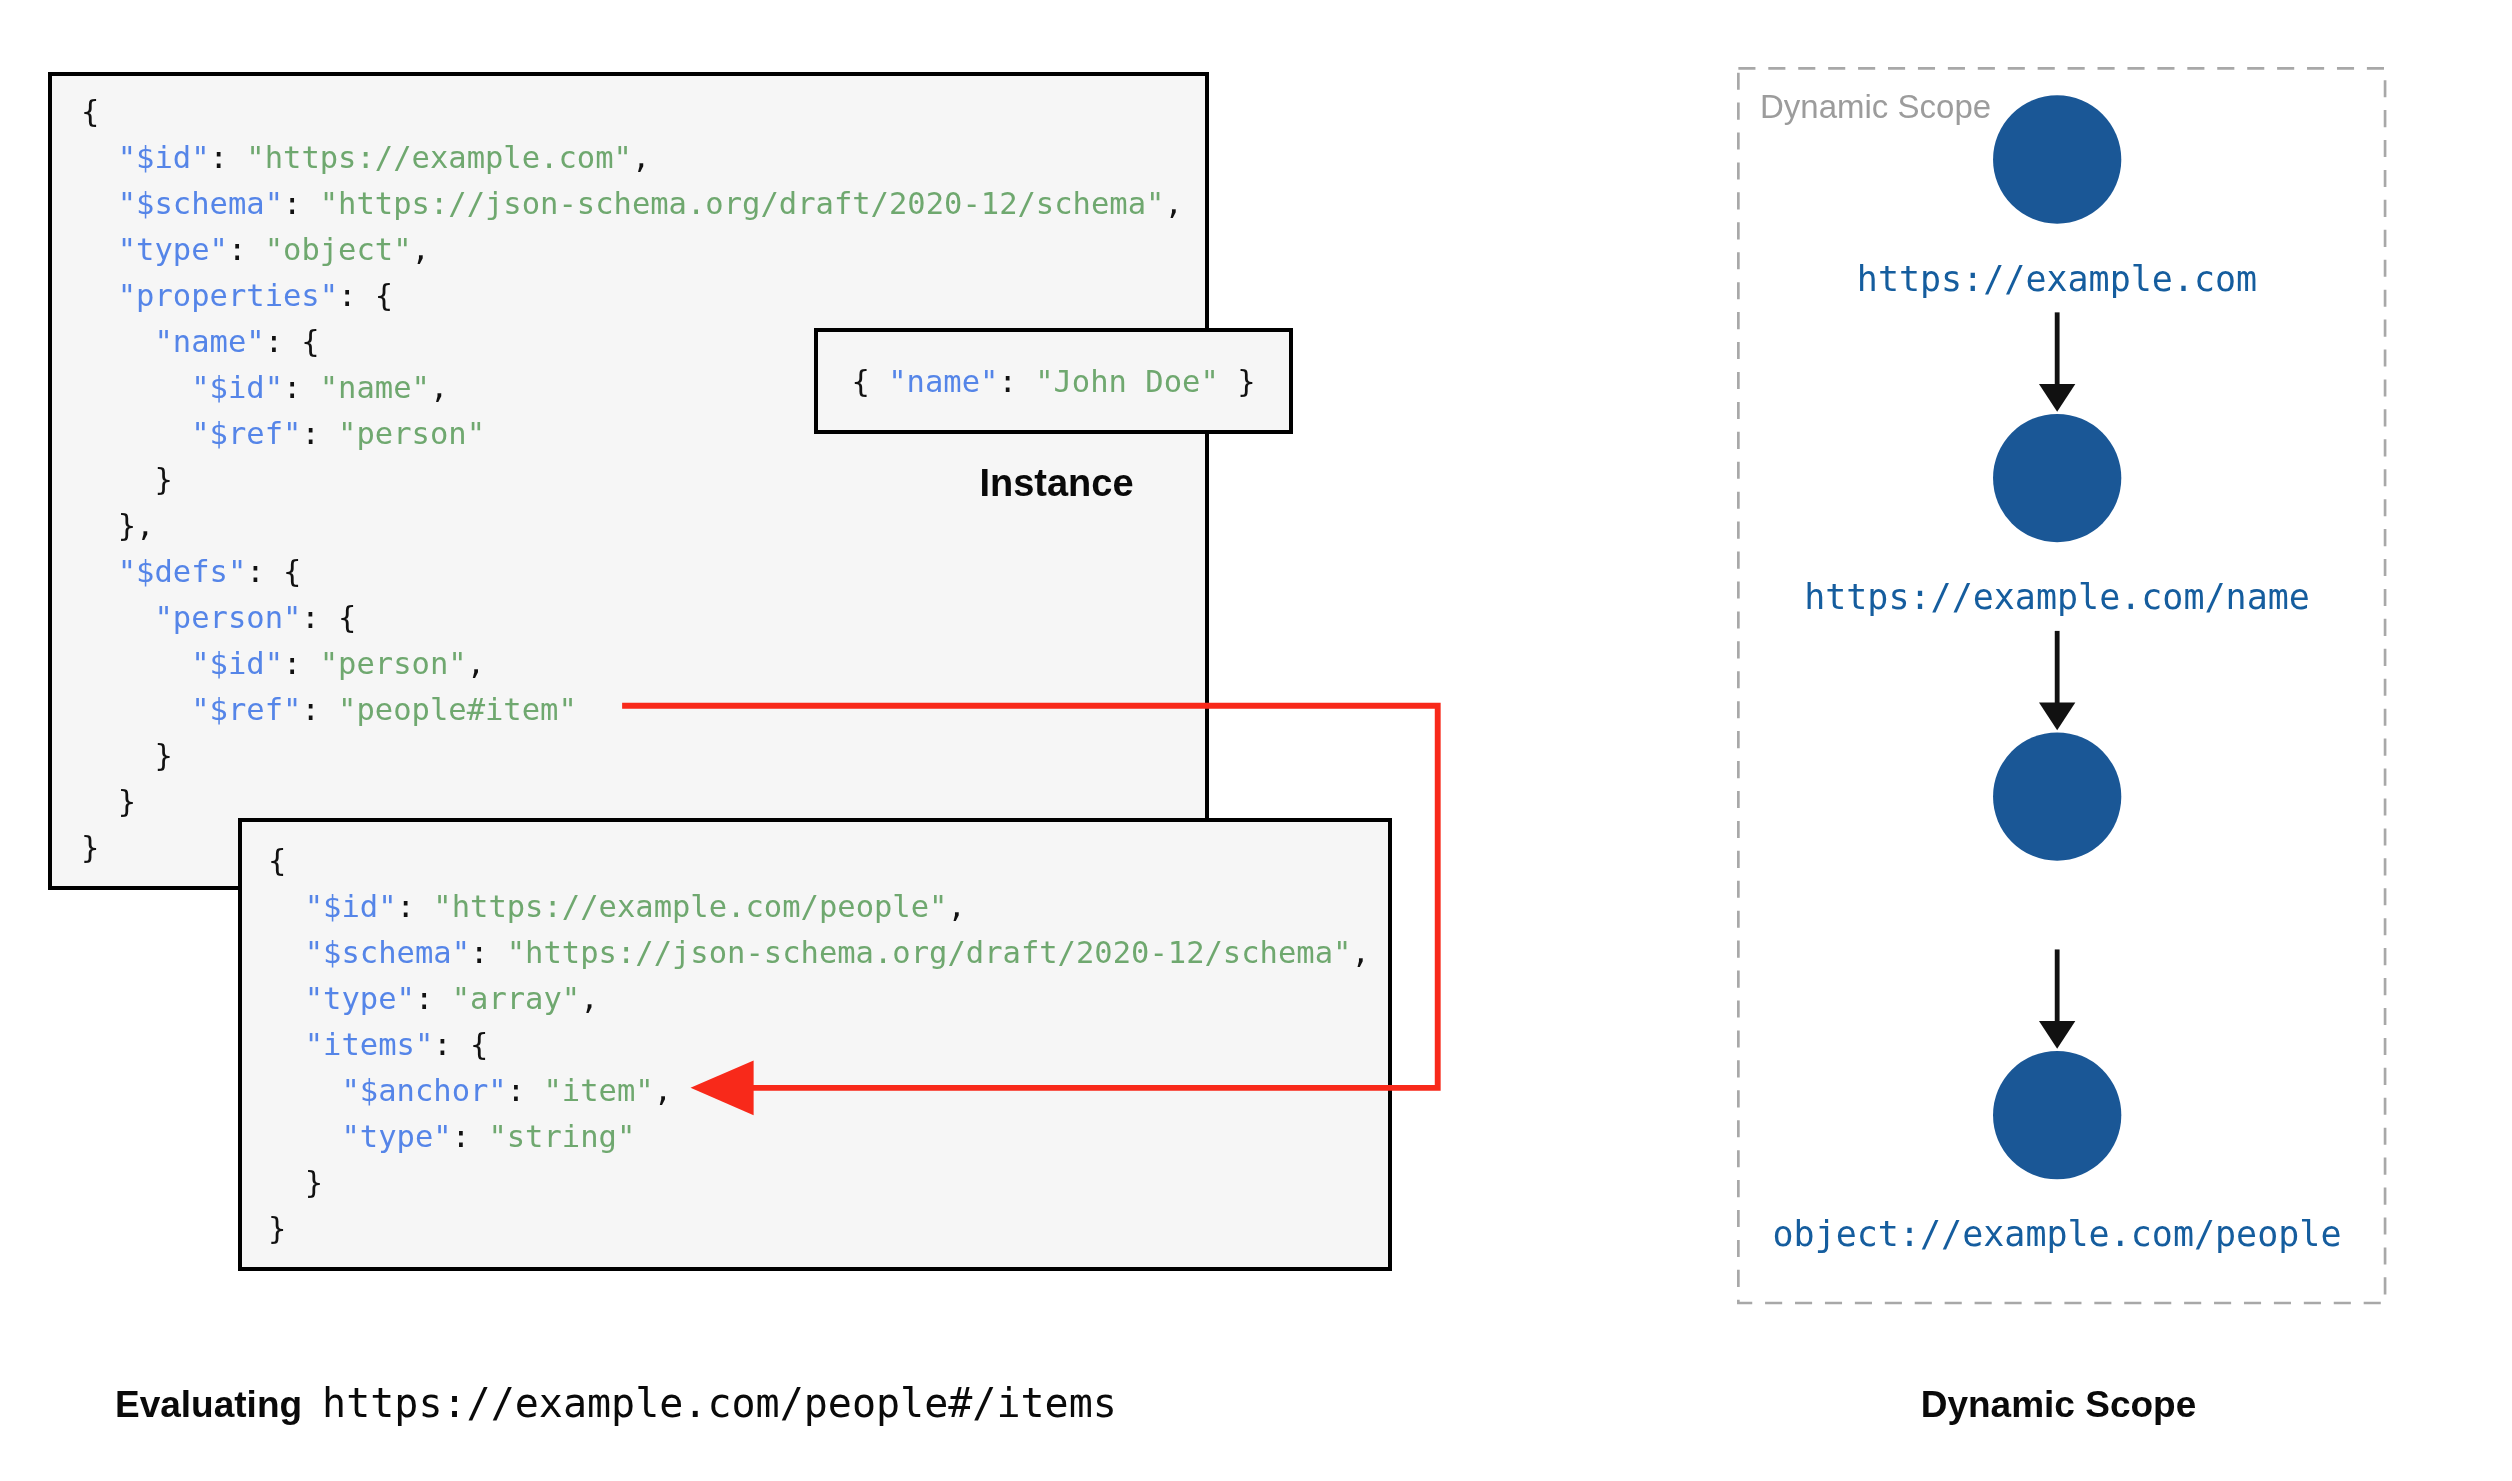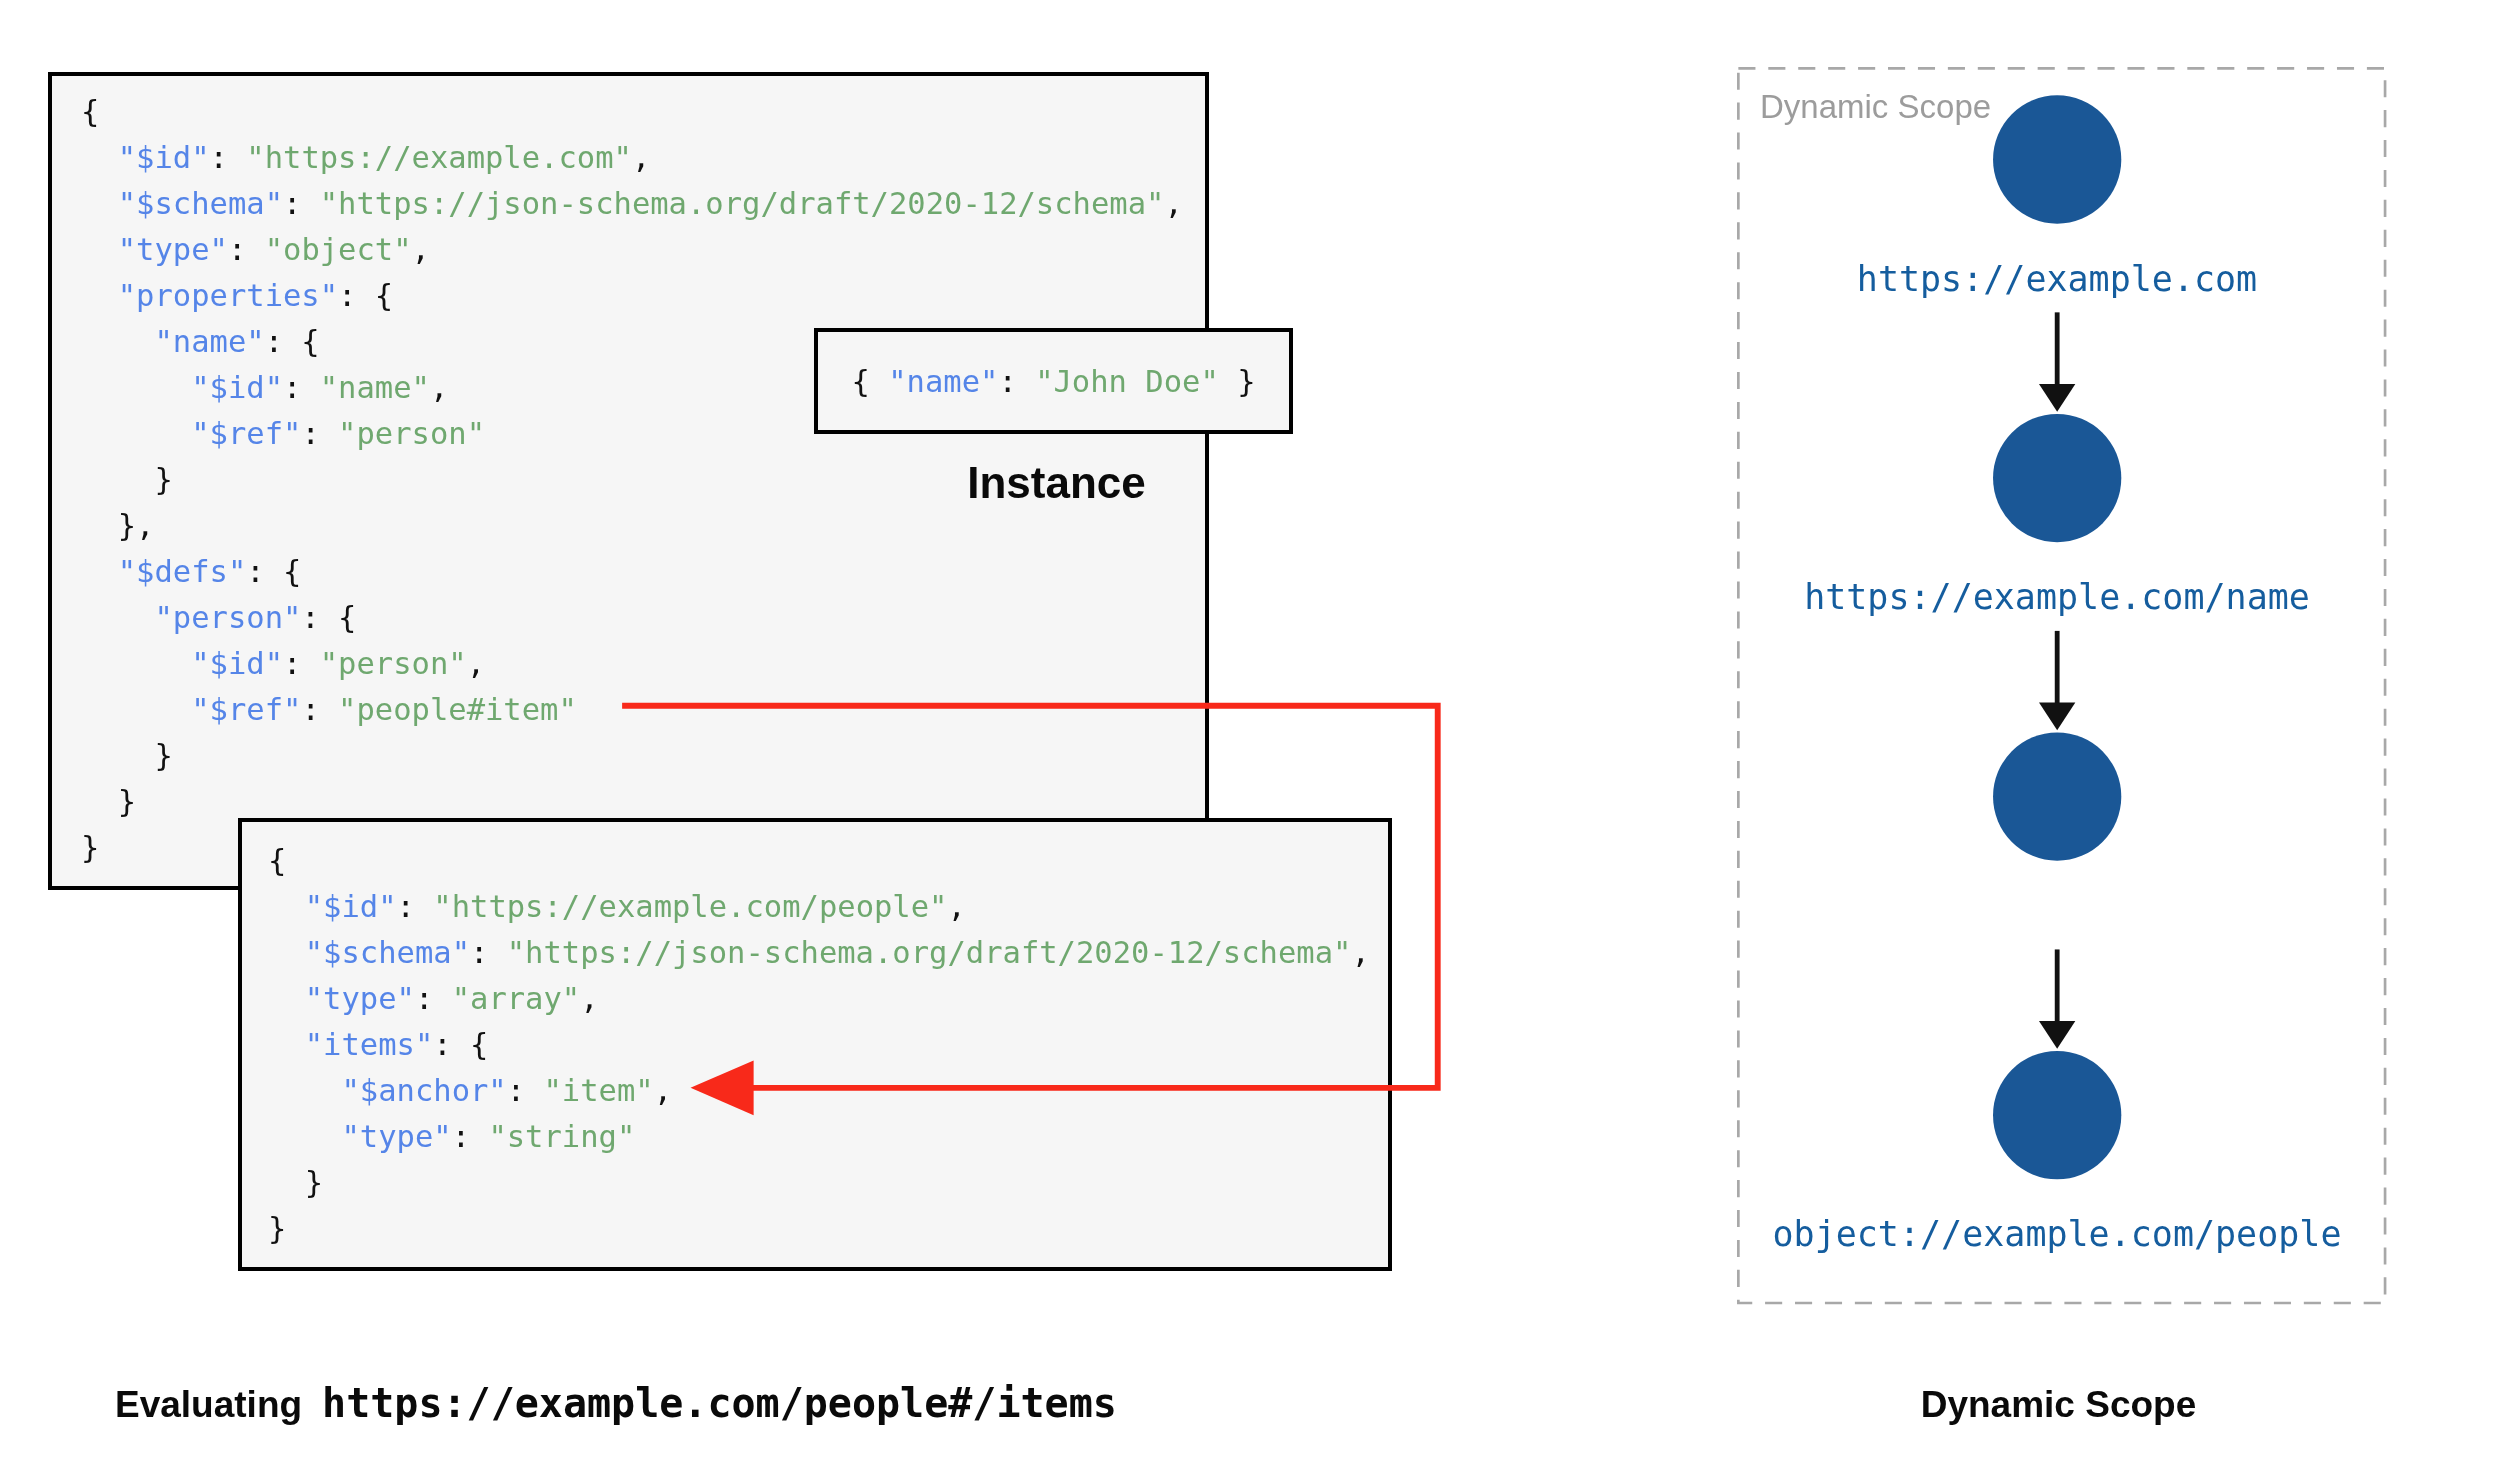--- a/index.html
+++ b/index.html
@@ -46,21 +46,21 @@
     left:814px;top:328px;width:479px;height:106px;
     background:var(--c-boxbg);
     border:4.8px solid #000;box-sizing:border-box;
     display:flex;align-items:center;justify-content:center;
     z-index:4;
   }
   #instance-code{white-space:pre;font-size:30.5px;}
   #instance-label{
     left:896px;top:464px;width:321px;
     text-align:center;
-    font-size:44px;font-weight:bold;color:#0a0a0a;
+    font-size:38px;font-weight:bold;color:#0a0a0a;
     line-height:38px;
     z-index:3;
   }
   #people-box{left:238px;top:818px;width:1154px;height:453px;z-index:5;}
   #people-code{left:238px;top:838px;padding-left:30px;z-index:6;}
   #overlay{left:0;top:0;z-index:10;pointer-events:none;}
   #scope-title{
     left:1760px;top:89px;
     font-size:33px;color:var(--c-muted);
     line-height:35px;
@@ -77,21 +77,21 @@
   #eval-caption{
     left:115px;top:1373px;height:64px;
     display:flex;align-items:baseline;gap:20px;
     z-index:2;
   }
   #eval-caption .prefix{
     font-size:37px;font-weight:bold;color:#0a0a0a;line-height:64px;
   }
   #eval-caption .url{
     font-family:"DejaVu Sans Mono", monospace;
-    font-size:40px;color:#0a0a0a;font-weight:bold;
+    font-size:40px;color:#0a0a0a;
   }
   #scope-caption{
     left:1738px;top:1379px;width:641px;
     text-align:center;
     font-size:37px;font-weight:bold;color:#0a0a0a;
     line-height:51px;
     z-index:2;
   }
 </style>
 </head>

